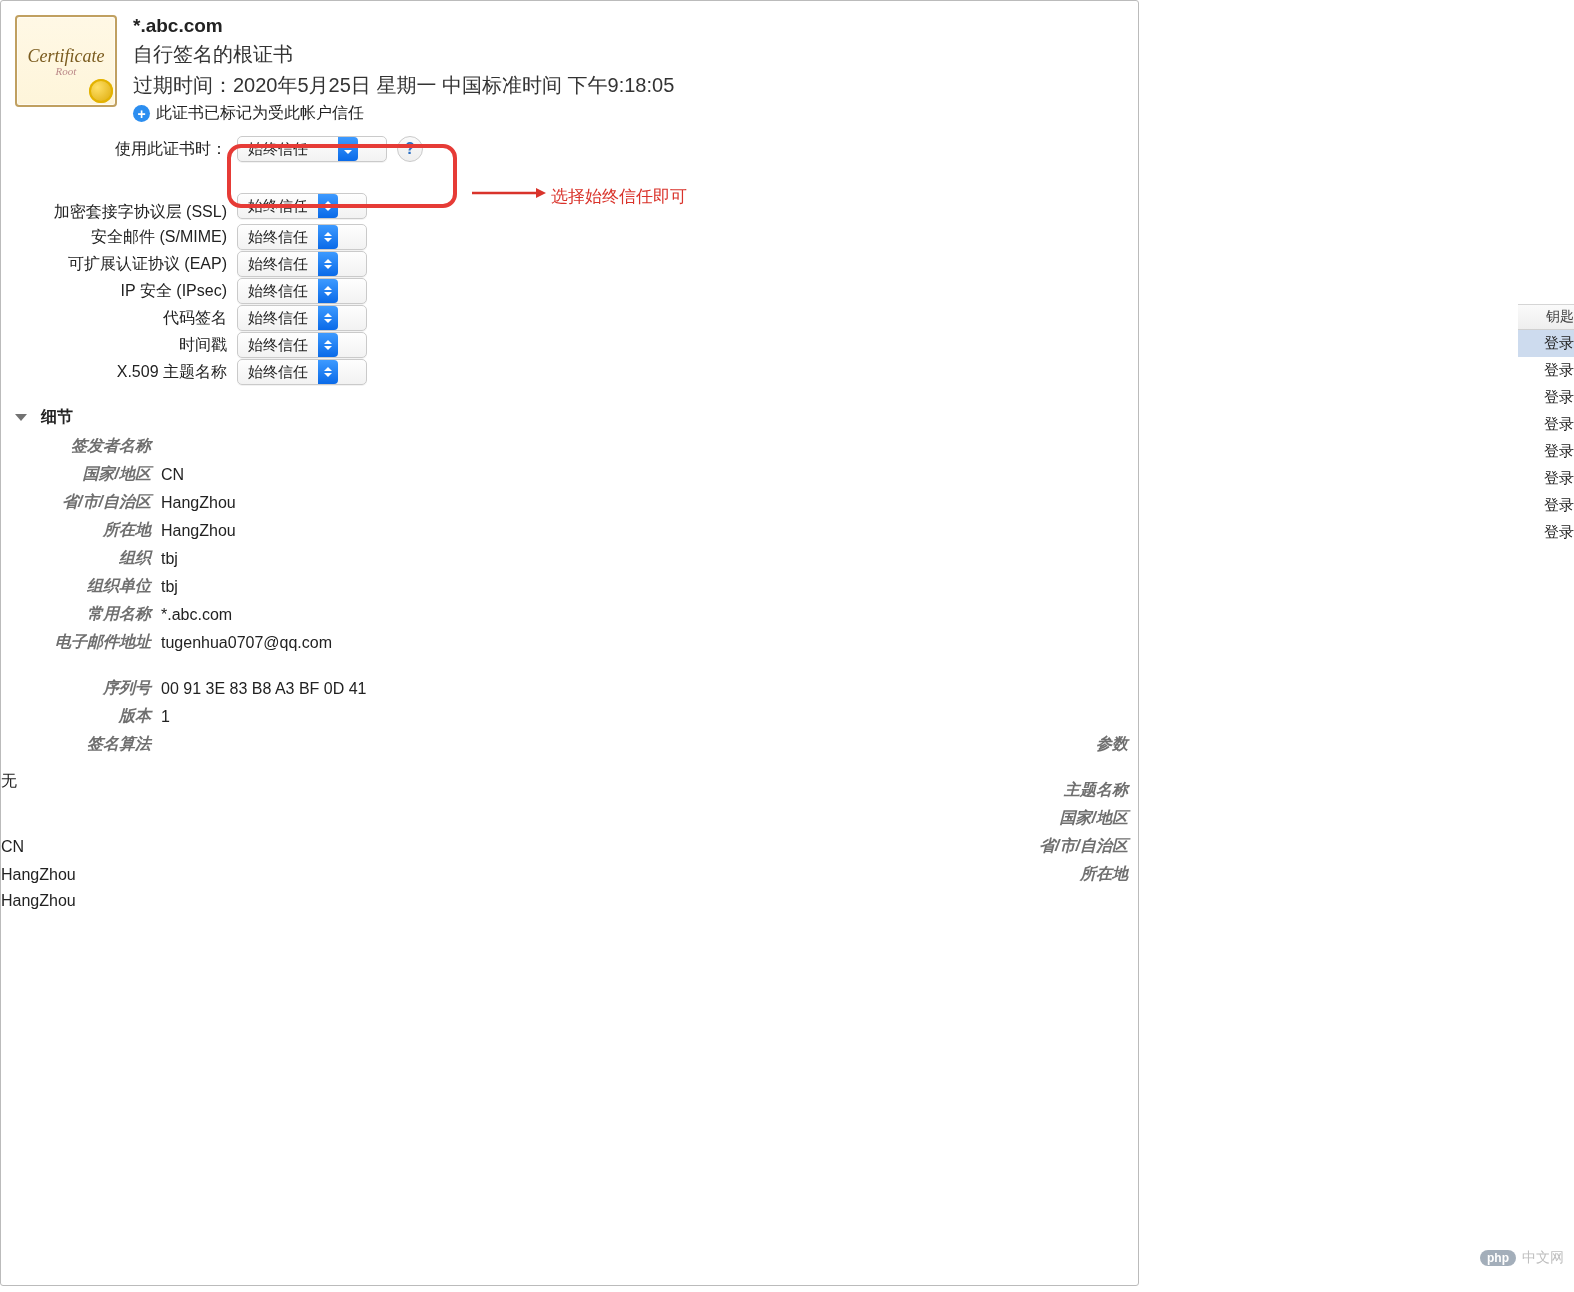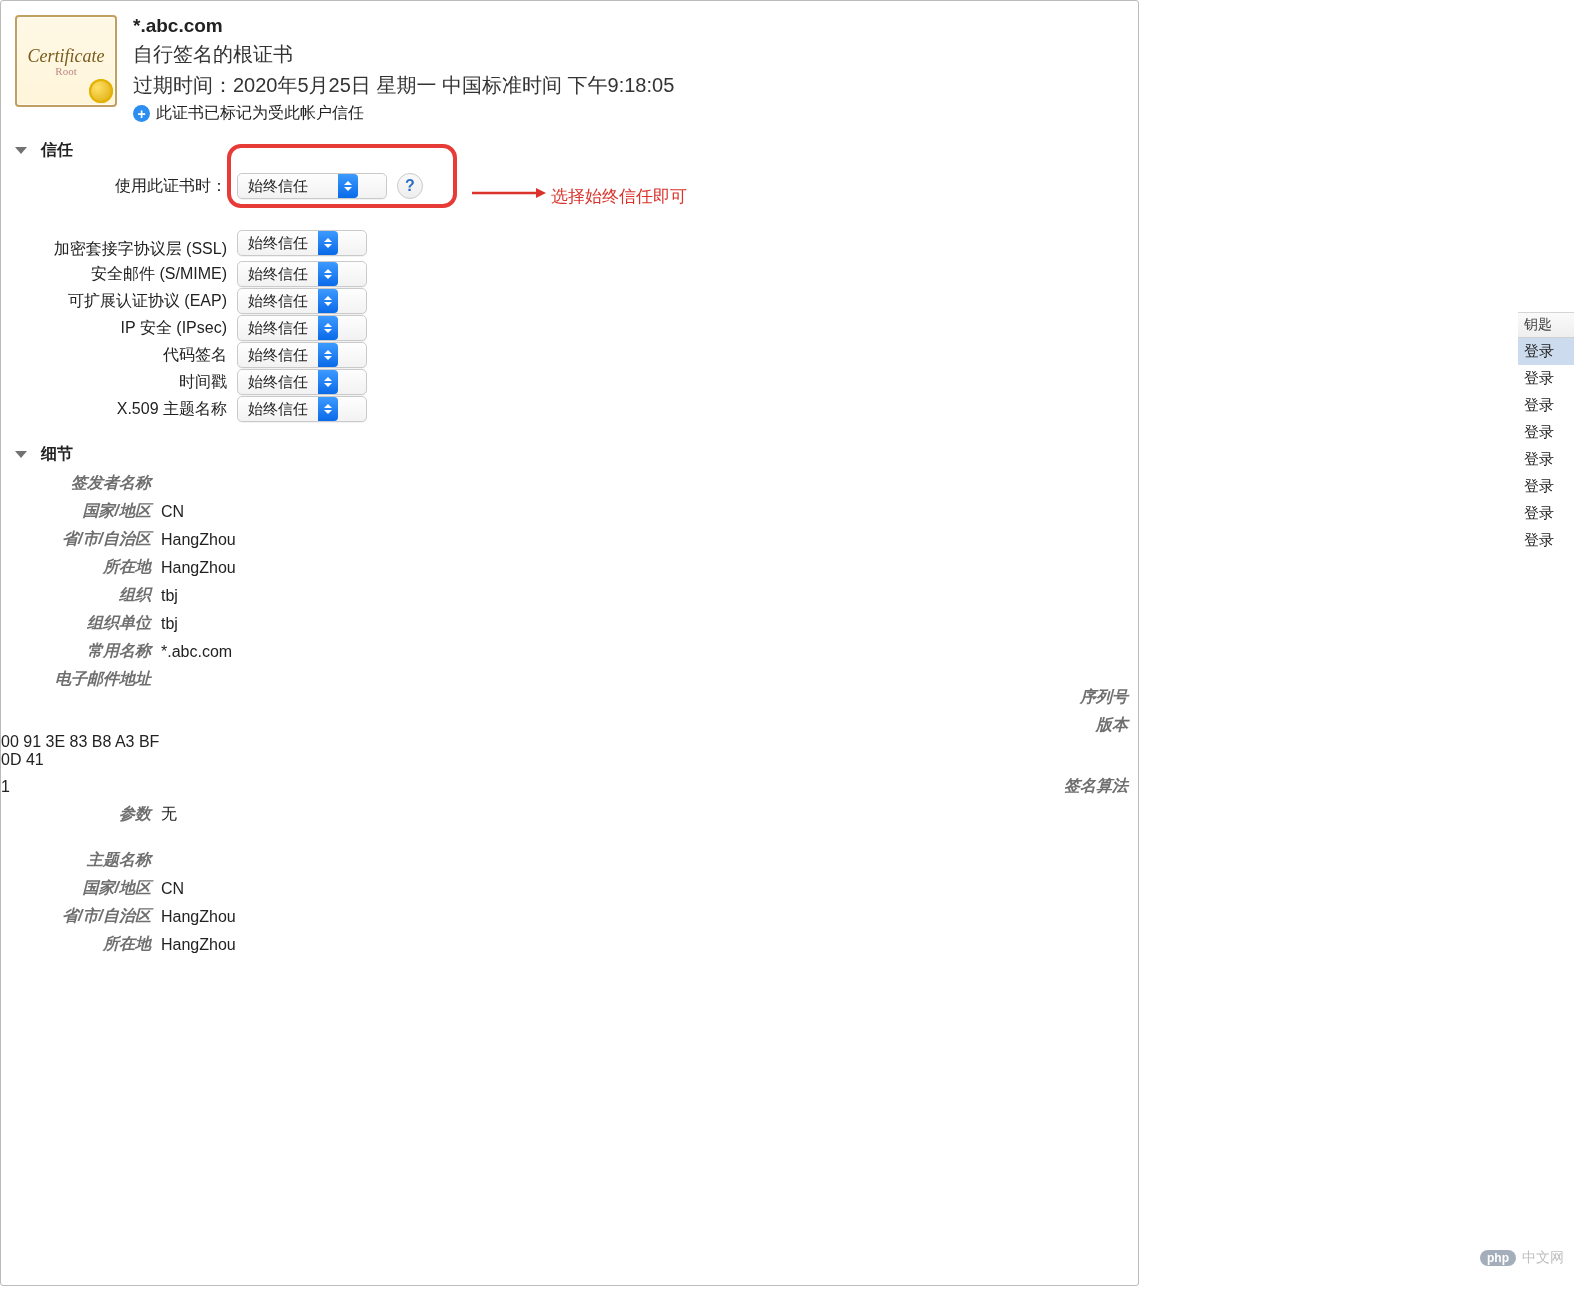--- a/index.html
+++ b/index.html
@@ -35,21 +35,21 @@
       background: linear-gradient(#fff8e5, #fef5da);
       position: relative;
       display: flex;
       flex-direction: column;
       align-items: center;
       justify-content: center;
       font-family: cursive;
       box-shadow: inset 0 0 0 1px rgba(255,255,255,.6);
     }
     .cert-icon-text1 { font-size: 18px; color: #7a5b1e; font-style: italic; }
-    .cert-icon-text2 { font-size: 11px; color: #b88; margin-top: -2px; text-align: right; }
+    .cert-icon-text2 { font-size: 11px; color: #b88; font-style: italic; margin-top: -2px; text-align: right; }
     .seal {
       width: 24px; height: 24px;
       border-radius: 50%;
       background: radial-gradient(circle at 35% 35%, #ffe066, #d9a400);
       position: absolute; bottom: 2px; right: 2px;
       box-shadow: 0 0 0 2px #e3b200 inset;
     }
     .header-text { flex: 1; }
     .cert-name { font-weight: 700; font-size: 19px; color: #222; margin-bottom: 4px; }
     .cert-sub { font-size: 20px; color: #333; margin-bottom: 4px; }
@@ -157,23 +157,24 @@
       display: grid;
       grid-template-columns: 160px auto;
       row-gap: 7px;
       padding: 4px 0 6px 0;
       font-size: 16px;
     }
     .details-grid .label-cell { font-weight: 600; color: #6f6f6f; font-style: italic; }
     .details-grid .value-cell { color: #222; font-weight: 400; }
     .right-strip {
       position: absolute;
-      right: 0; top: 12px;
+      right: 0; top: 4px;
       width: 56px; height: 1188px;
       background: #fff;
+      text-align: right;
     }
     .right-spacer { height: 300px; }
     .right-head {
       background: linear-gradient(#fafafa,#eee);
       border-top: 1px solid #d5d5d5;
       border-bottom: 1px solid #d0d0d0;
       font-size: 14px; padding: 3px 0 3px 6px; color: #444;
     }
     .right-sel { background: #cddbee; padding: 4px 0 4px 6px; font-size: 15px; }
     .right-item { padding: 4px 0 4px 6px; font-size: 15px; }
@@ -205,24 +206,20 @@
       <div class="cert-name">*.abc.com</div>
       <div class="cert-sub">自行签名的根证书</div>
       <div class="cert-sub">过期时间：2020年5月25日 星期一 中国标准时间 下午9:18:05</div>
       <div class="trust-line">
         <span class="plus-badge">+</span>
         <span>此证书已标记为受此帐户信任</span>
       </div>
     </div>
   </div>
 
-  <div class="section-header">
-    <span class="disclosure"></span>
-    <span>信任</span>
-  </div>
 
   <div class="trust-grid">
     <div class="label-cell">使用此证书时：</div>
     <div class="value-cell">
       <div class="mac-select" style="width:150px">
         <span class="sel-text">始终信任</span>
         <span class="sel-arrows">
             <span class="arrow-up"></span>
             <span class="arrow-down"></span>
           </span>
@@ -329,20 +326,21 @@
     <div class="label-cell">组织</div>
     <div class="value-cell">tbj</div>
 
     <div class="label-cell">组织单位</div>
     <div class="value-cell">tbj</div>
 
     <div class="label-cell">常用名称</div>
     <div class="value-cell">*.abc.com</div>
 
     <div class="label-cell">电子邮件地址</div>
+    <div class="value-cell">tugenhua0707@qq.com</div>
 
     <div class="label-cell subheading-row" style="padding-top:18px">序列号</div>
     <div class="value-cell" style="padding-top:18px">00 91 3E 83 B8 A3 BF 0D 41</div>
 
     <div class="label-cell">版本</div>
     <div class="value-cell">1</div>
 
     <div class="label-cell">签名算法</div>
 
     <div class="label-cell">参数</div>

